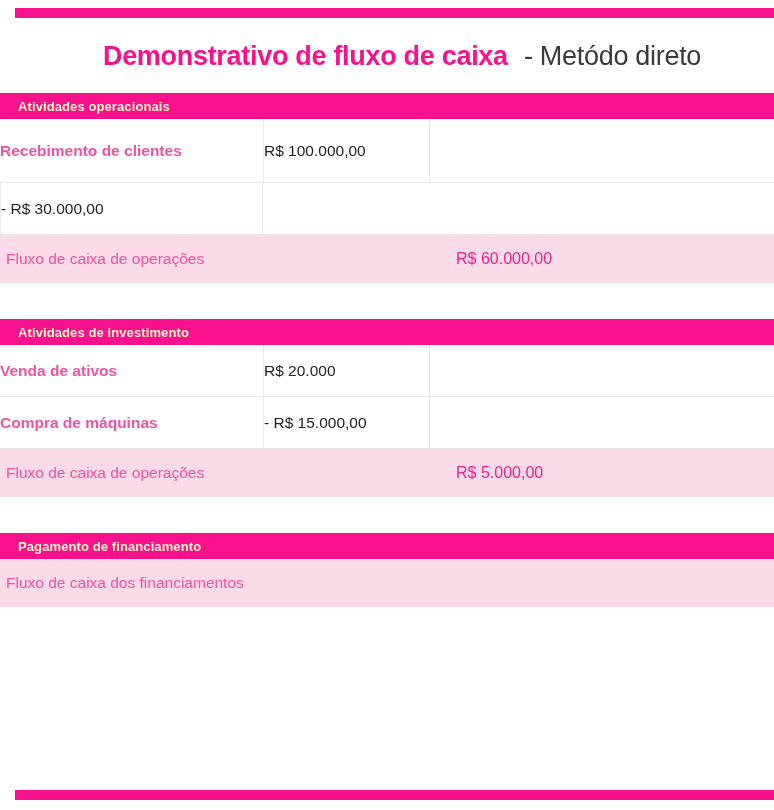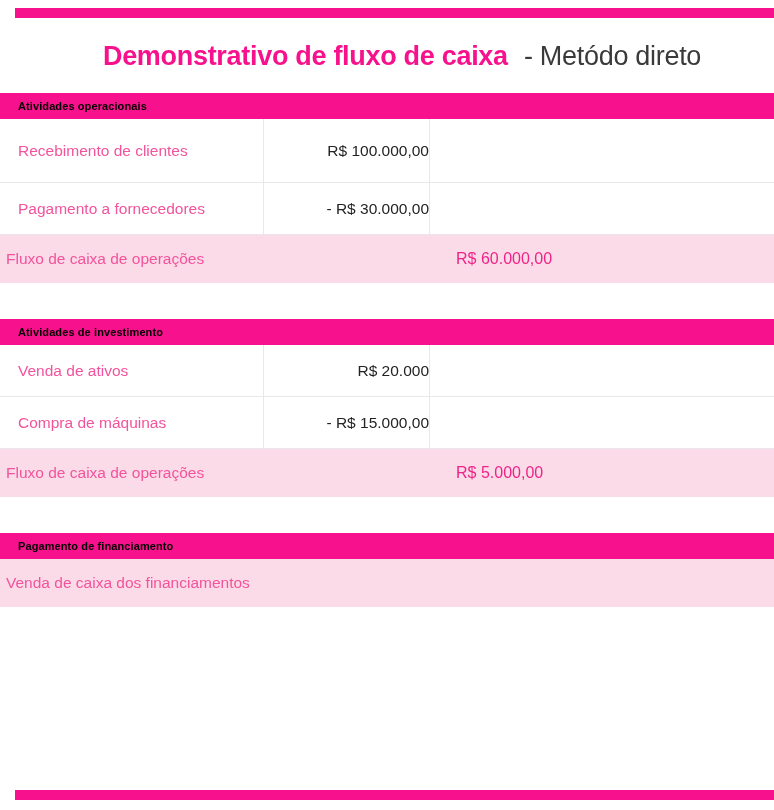--- a/index.html
+++ b/index.html
@@ -26,35 +26,35 @@
     white-space:nowrap;
   }
   .title-main{ color:var(--accent); font-weight:bold; }
   .title-sub{ color:#3A3A3A; font-weight:300; margin-left:9px; }
 
   .sections{ position:absolute; top:93px; left:0; width:774px; }
   .section{ margin-bottom:36px; }
   .section:nth-of-type(2){ }
 
   .section-header{
-    height:26px; background:var(--accent); color:#000000;
-    font-weight:bold; font-size:11px; letter-spacing:0.1px;
+    height:26px; background:var(--accent); color:#fef9c3;
+    font-weight:bold; font-size:13px; letter-spacing:0.1px;
     display:flex; align-items:center; padding-left:18px;
   }
   .data-row{
     display:grid; grid-template-columns:263px 167px 1fr;
     height:52px; border-bottom:1px solid var(--border-gray); background:#ffffff;
   }
   .section:first-of-type .data-row:first-child{ height:64px; }
   .label-cell{
-    display:flex; align-items:center; padding-left:18px;
-    color:var(--label-pink); font-size:15.5px;
+    display:flex; align-items:center; 
+    color:var(--label-pink); font-size:15.5px;font-weight:bold;
   }
   .value-cell{
-    display:flex; align-items:center; justify-content:flex-end;
+    display:flex; align-items:center; justify-content:flex-start;
     border-left:1px solid var(--border-gray); border-right:1px solid var(--border-gray);
     color:var(--value-dark); font-size:15.5px; font-weight:500;
   }
   .spacer-cell{ background:#ffffff; }
 
   .total-row{
     display:grid; grid-template-columns:430px 1fr; align-items:center;
     height:48px; background:var(--row-highlight);
   }
   .total-label{ padding-left:6px; color:var(--label-pink); font-size:15.5px; }
@@ -78,21 +78,20 @@
     <div class="section-rows">
   <div class="data-row">
     <div class="cell label-cell">Recebimento de clientes</div>
     <div class="cell value-cell">
       <span>R$ 100.000,00</span>
     </div>
     <div class="cell spacer-cell"></div>
   </div>
 
   <div class="data-row">
-    <div class="cell label-cell">Pagamento a fornecedores</div>
     <div class="cell value-cell">
       <span>- R$ 30.000,00</span>
     </div>
     <div class="cell spacer-cell"></div>
   </div>
 
 </div>
     <div class="total-row">
       <span class="total-label">Fluxo de caixa de operações</span>
       <span class="total-value">R$ 60.000,00</span>
@@ -124,18 +123,18 @@
       <span class="total-label">Fluxo de caixa de operações</span>
       <span class="total-value">R$ 5.000,00</span>
     </div>
   </section>
 
   <section class="section">
     <div class="section-header">
       <span>Pagamento de financiamento</span>
     </div>
     <div class="total-row">
-      <span class="total-label">Venda de caixa dos financiamentos</span>
+      <span class="total-label">Fluxo de caixa dos financiamentos</span>
     </div>
   </section>
 </div>
 
 <div class="accent-bar accent-bottom"></div>
 
 </body></html>

